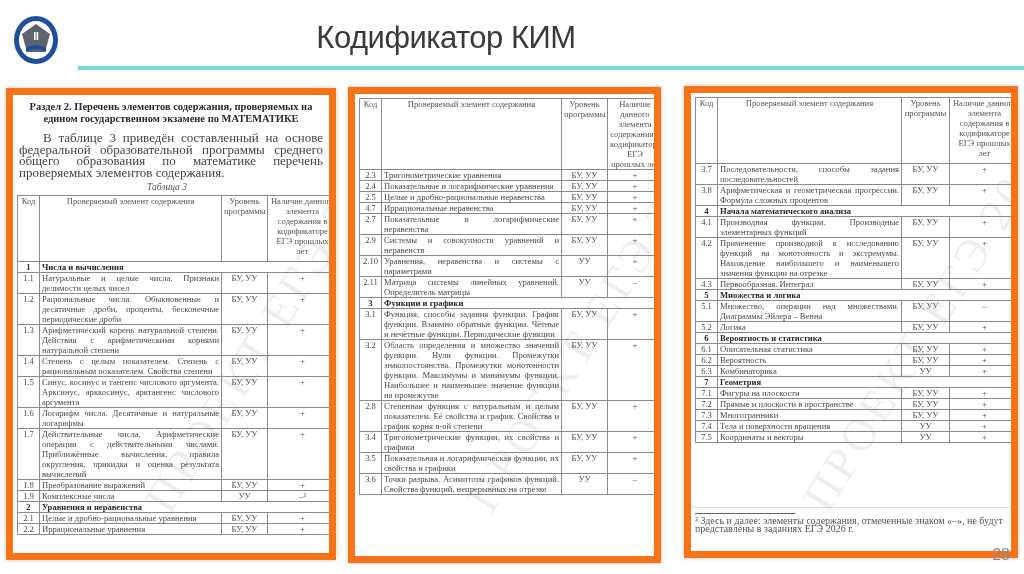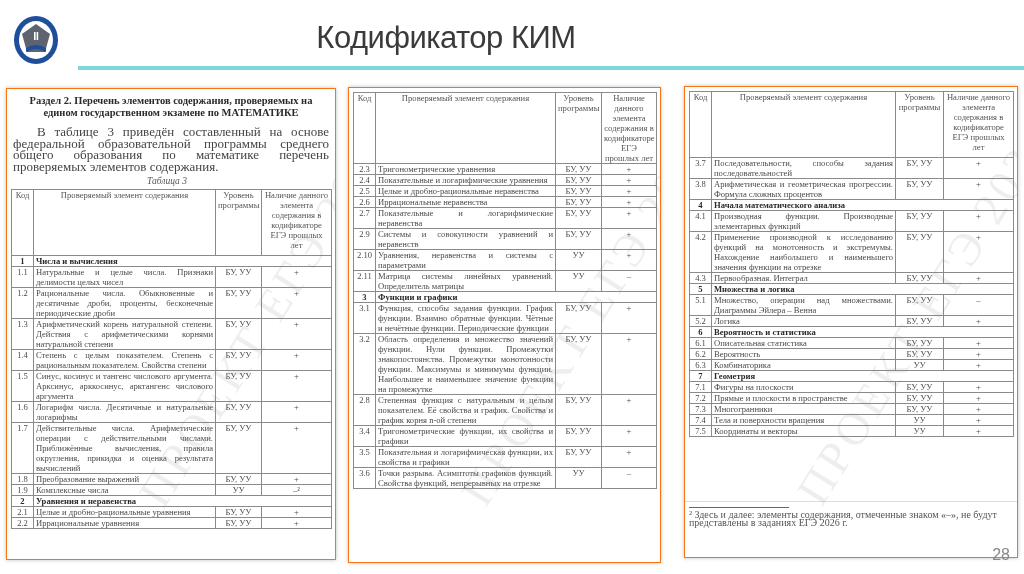--- a/index.html
+++ b/index.html
@@ -4,21 +4,21 @@
 <style>
   * { box-sizing: border-box; margin: 0; padding: 0; }
   html, body { width: 1024px; height: 574px; background: #ffffff; overflow: hidden; }
   body { position: relative; font-family: "Liberation Serif", serif; color: #333; }
 
   .logo { position: absolute; left: 12px; top: 14px; width: 48px; height: 52px; }
   .title { position: absolute; left: 0; width: 892px; top: 20px; text-align: center;
            font-family: "Liberation Sans", sans-serif; font-size: 31px; color: #3a3a3a; letter-spacing: -0.5px; }
   .title-line { position: absolute; left: 78px; right: 0; top: 66px; height: 4px; background: #7ed6d8; }
 
-  .panel { position: absolute; background: #fff; border: 1px solid #f97316;
+  .panel { position: absolute; background: #fff; border: 7px solid #f97316;
            box-shadow: 0 0 4px rgba(0,0,0,0.25); overflow: hidden; }
   .p1 { left: 6px; top: 88px; width: 330px; height: 472px; }
   .p2 { left: 348px; top: 87px; width: 313px; height: 476px; }
   .p3 { left: 684px; top: 86px; width: 334px; height: 472px; }
 
   .sec-title { font-weight: bold; font-size: 10.5px; text-align: center; line-height: 12px; color: #2a2a2a; padding: 6px 6px 0 6px; }
   .intro { font-size: 13px; line-height: 11.5px; text-align: justify; padding: 7px 6px 0 6px; color: #444; }
   .intro .indent { display: inline-block; width: 24px; }
   .tabcap { font-style: italic; font-size: 9.5px; text-align: center; padding: 4px 8px 3px 0; color: #555; }
 
@@ -188,21 +188,21 @@
           <td class="lvl">БУ, УУ</td>
           <td class="pres">+</td>
         </tr>
         <tr>
           <td class="code">2.5</td>
           <td class="txt">Целые и дробно-рациональные неравенства</td>
           <td class="lvl">БУ, УУ</td>
           <td class="pres">+</td>
         </tr>
         <tr>
-          <td class="code">2.6</td>
+          <td class="code">4.7</td>
           <td class="txt">Иррациональные неравенства</td>
           <td class="lvl">БУ, УУ</td>
           <td class="pres">+</td>
         </tr>
         <tr>
           <td class="code">2.7</td>
           <td class="txt">Показательные и логарифмические неравенства</td>
           <td class="lvl">БУ, УУ</td>
           <td class="pres">+</td>
         </tr>

